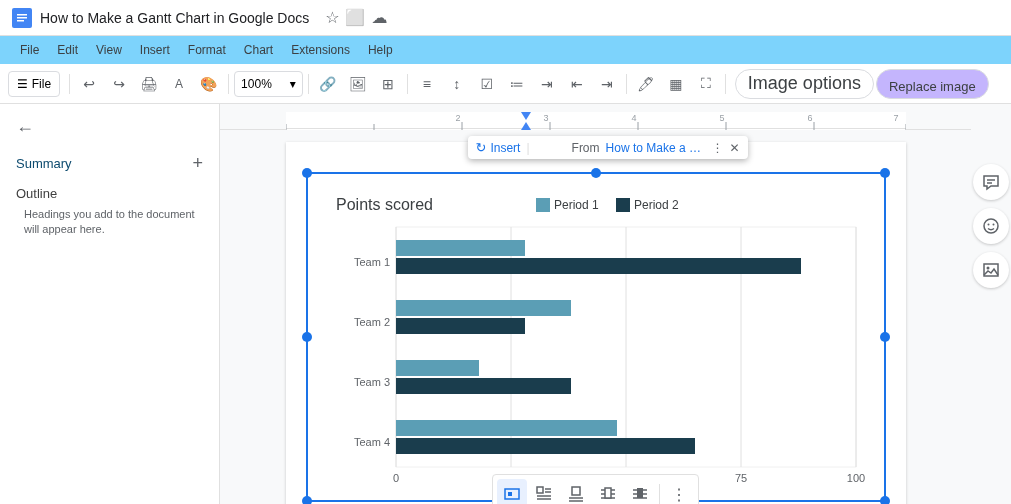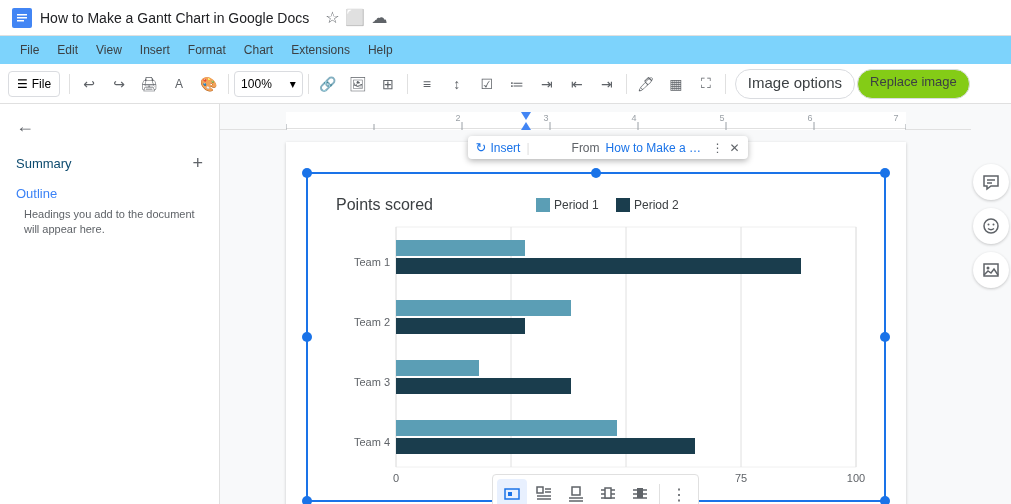--- a/index.html
+++ b/index.html
@@ -40,44 +40,44 @@
     .zoom-btn {
       display: flex; align-items: center; border: 1px solid #dadce0; border-radius: 4px;
       padding: 2px 6px; font-size: 12px; cursor: pointer; height: 26px; gap: 18px;
     }
     .menus-btn {
       display: flex; align-items: center; border: 1px solid #dadce0; border-radius: 4px;
       padding: 3px 8px; font-size: 12px; cursor: pointer; height: 26px; gap: 4px;
       margin-right: 4px;
     }
     .image-options-btn {
-      display: flex; align-items: flex-start; border: 1px solid #dadce0; border-radius: 18px;
-      padding: 4px 12px; font-size: 15px; cursor: pointer; height: 30px; gap: 4px;
+      display: flex; align-items: center; border: 1px solid #dadce0; border-radius: 18px;
+      padding: 4px 12px; font-size: 18px; cursor: pointer; height: 30px; gap: 4px;
       margin-left: 4px; background: #fff; color: #3c4043;
     }
     .replace-image-btn {
-      display: flex; align-items: flex-start; border: 1px solid #dadce0; border-radius: 18px;
+      display: flex; align-items: flex-end; border: 1px solid #dadce0; border-radius: 18px;
       padding: 4px 12px; font-size: 13px; cursor: pointer; height: 30px; gap: 4px;
-      background: #84cc16; color: #3c4043;
+      background: #c4b5fd; color: #3c4043;
     }
 
     
     .main-layout { display: flex; height: calc(504px - 104px); }
 
     
     .sidebar {
       width: 220px; background: #fff; border-right: 1px solid #e0e0e0;
       padding: 12px 16px; flex-shrink: 0;
     }
     .back-btn { cursor: pointer; color: #5f6368; font-size: 18px; margin-bottom: 16px; display: block; }
     .summary-row { display: flex; align-items: center; justify-content: space-between; margin-bottom: 12px; }
     .summary-label { font-size: 13px; color: #0c4a6e; }
     .add-btn { color: #5f6368; font-size: 18px; cursor: pointer; }
     .outline-section {}
-    .outline-title { font-size: 13px; color: #3b82f6; margin-bottom: 6px; }
+    .outline-title { font-size: 13px; color: #404040; margin-bottom: 6px; }
     .outline-hint { font-size: 11px; color: #5f6368; line-height: 1.4; margin-left: 8px; }
 
     
     .doc-area {
       flex: 1; background: #f8f9fa; overflow: hidden; position: relative;
       display: flex; flex-direction: column; align-items: center; padding-top: 8px;
     }
 
     
     .ruler {

